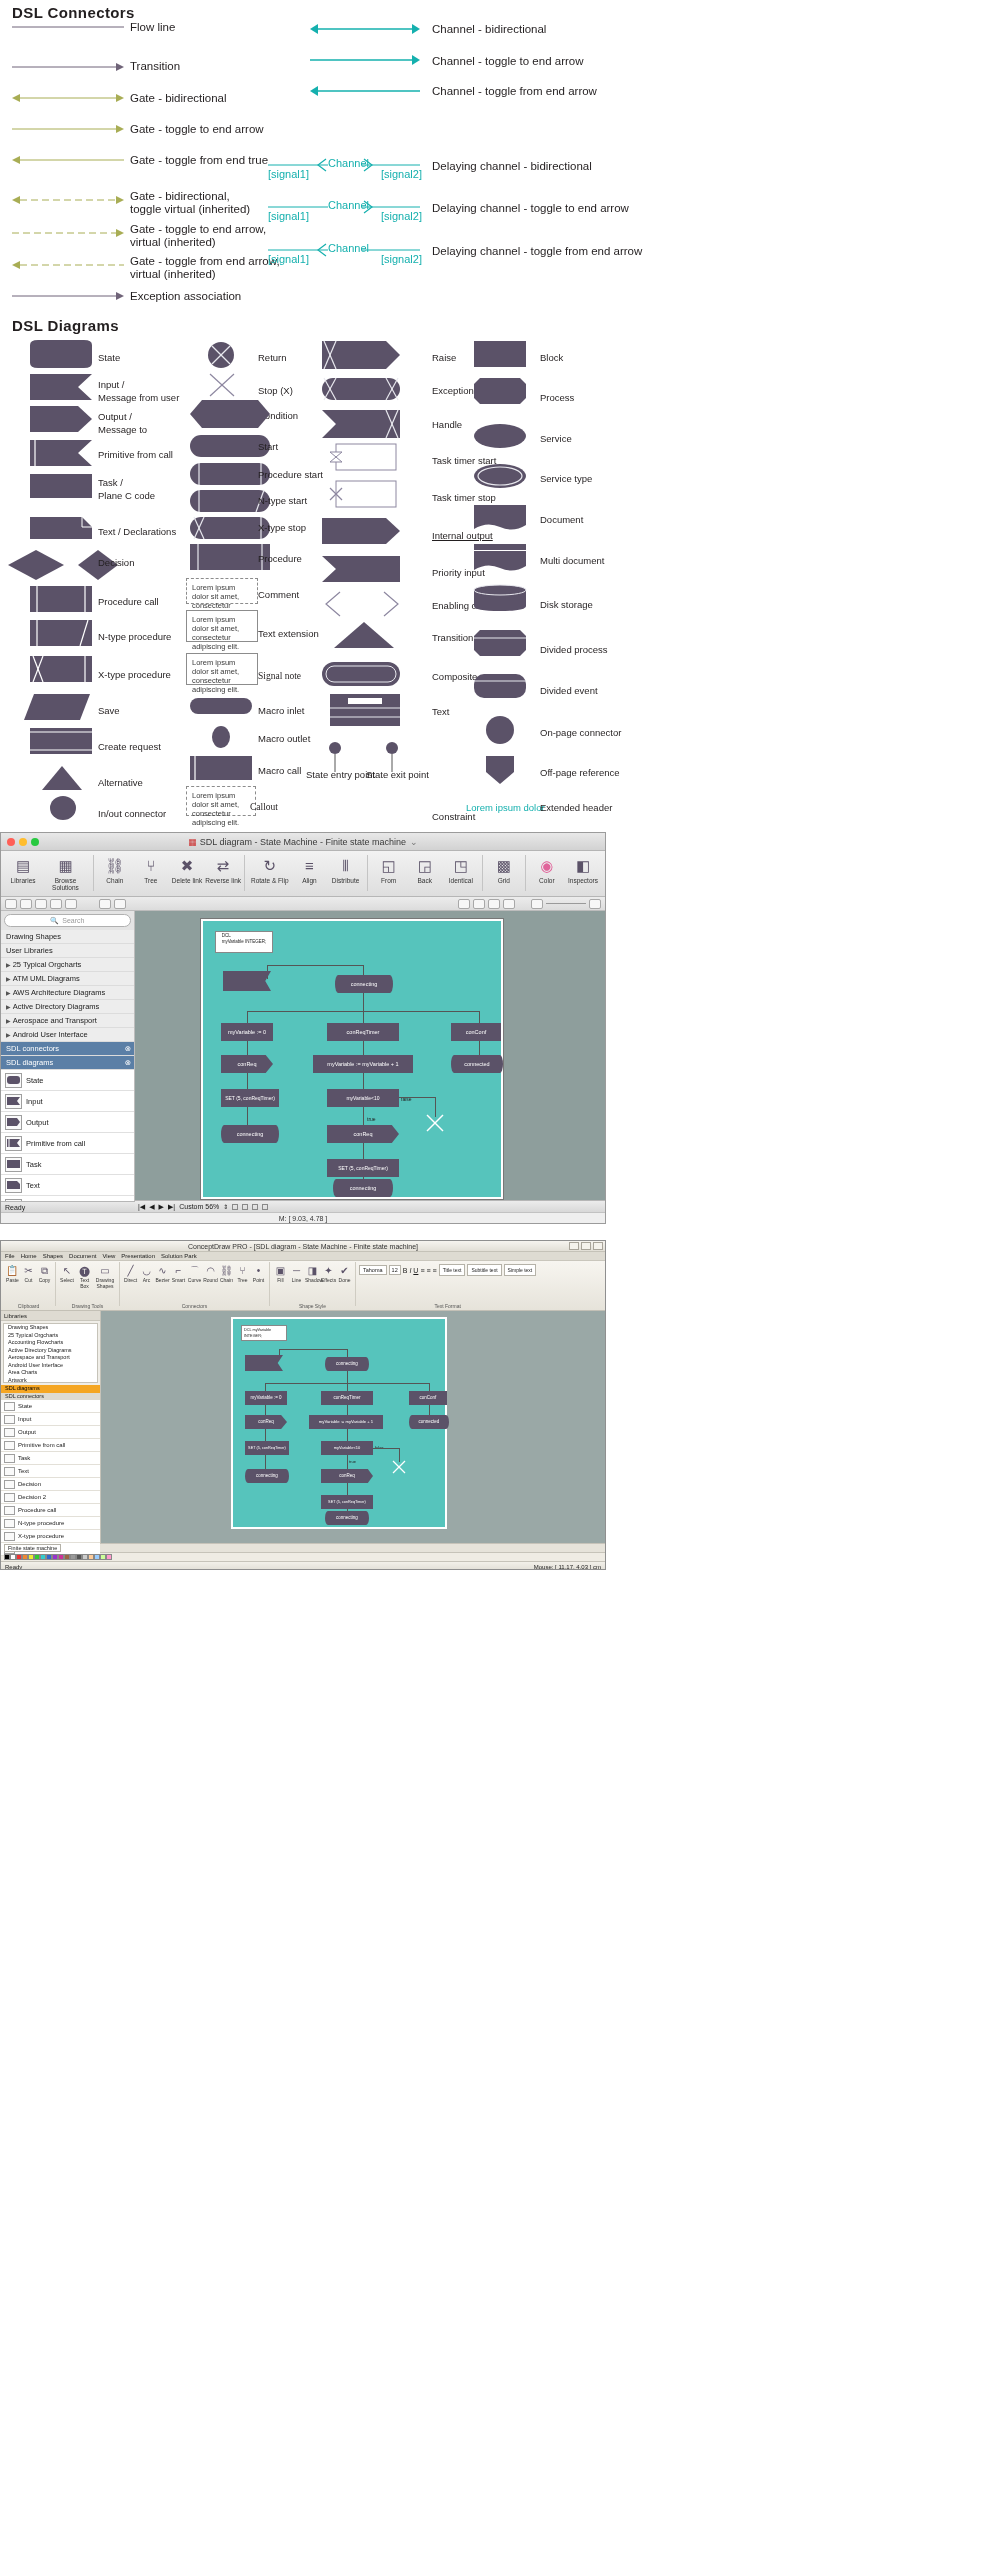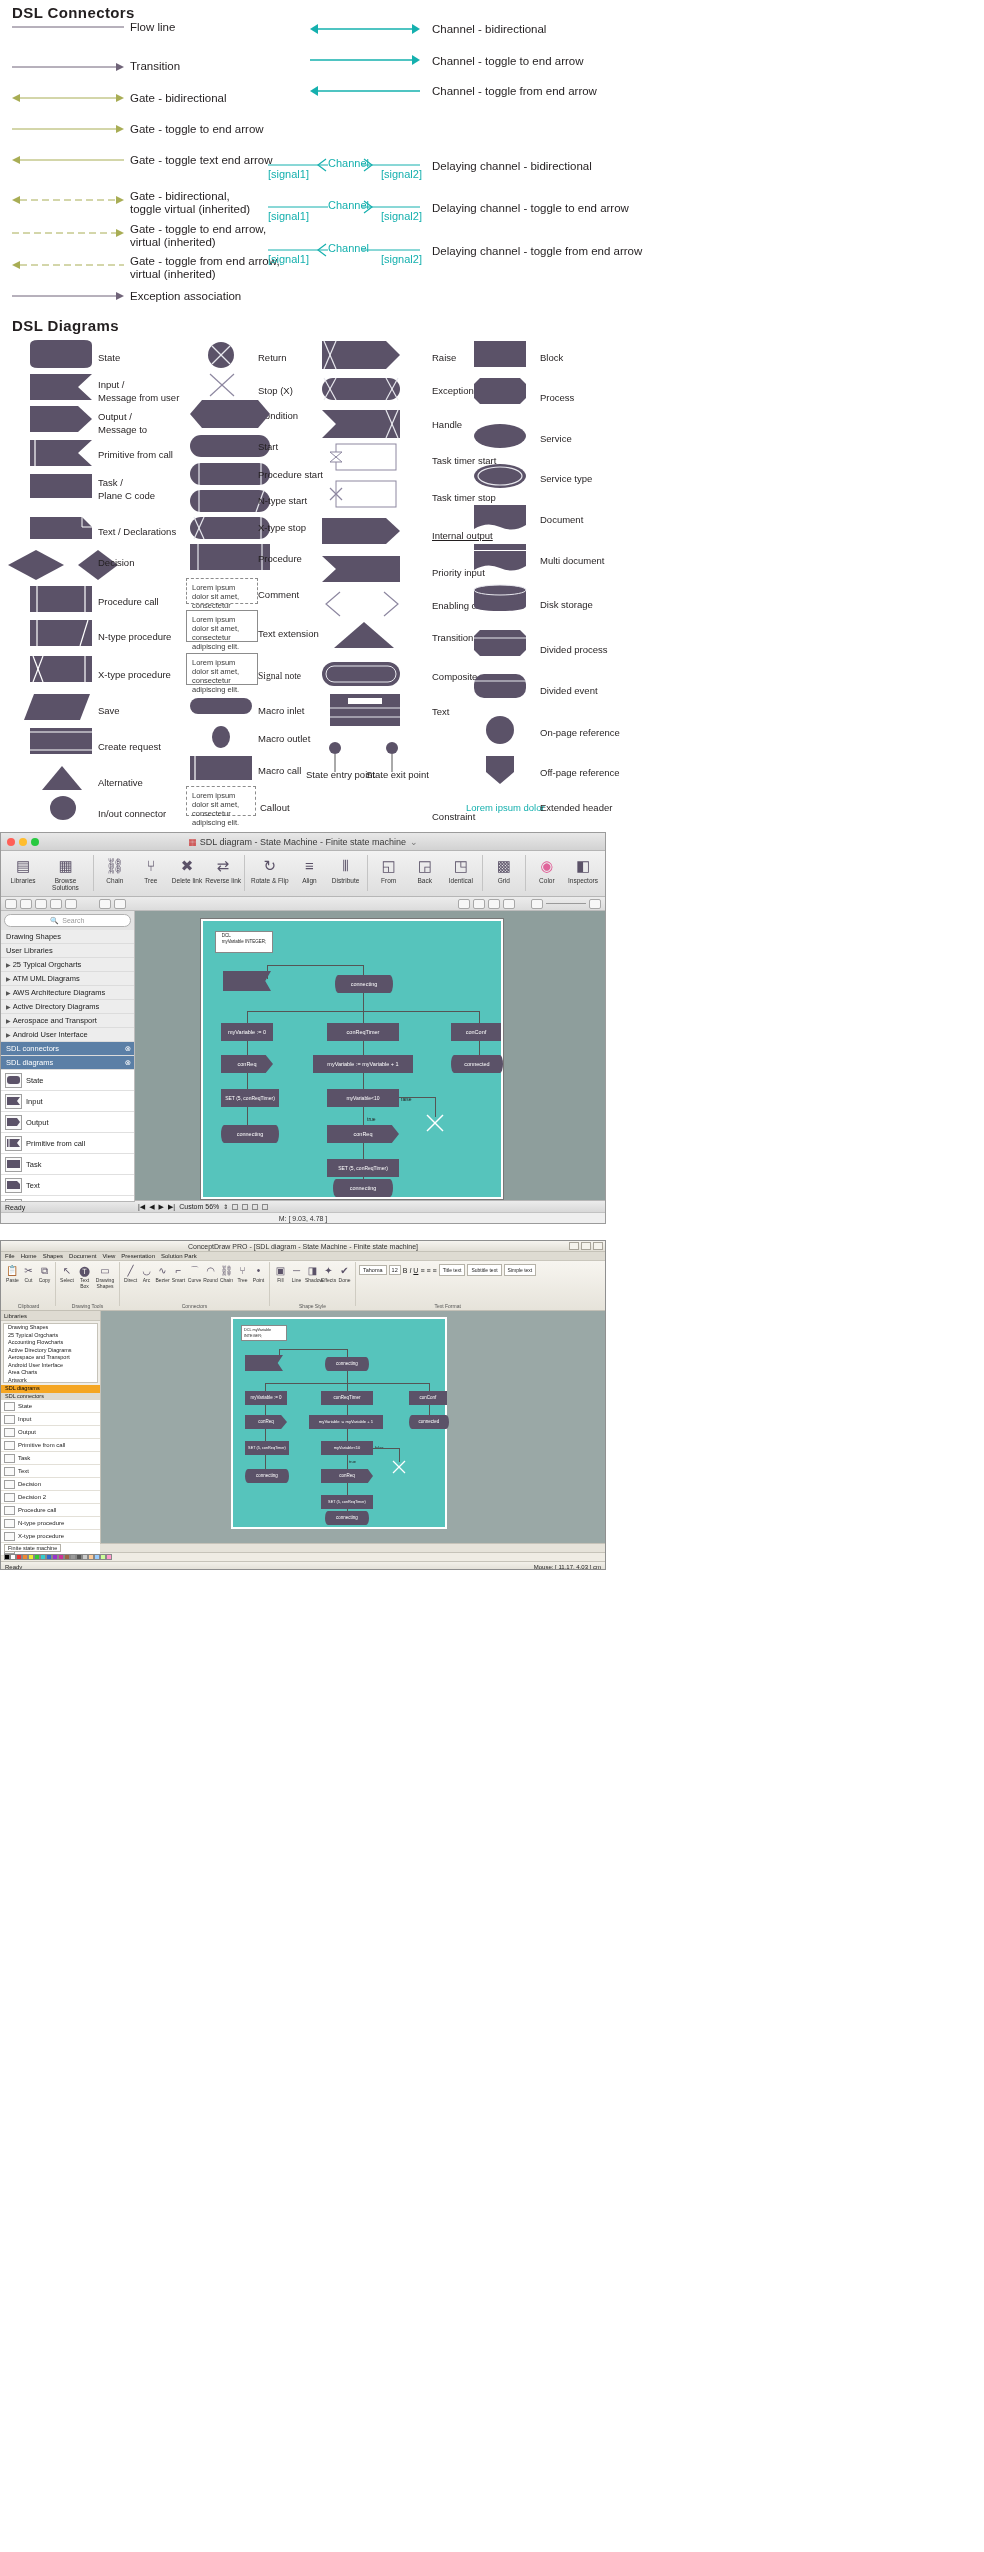--- a/index.html
+++ b/index.html
@@ -211,21 +211,21 @@
     </svg>
 </div>
 <div class="lbl" style="left:130px; top:123px;">Gate - toggle to end arrow</div>
 
 <div class="conn" style="left:12px; top:155px;">
   <svg width="112" height="10">
       <line x1="8" y1="5" x2="112" y2="5" stroke="#a8ad54" stroke-width="1"></line>
       <polygon points="8,1 0,5 8,9" fill="#a8ad54"></polygon>
     </svg>
 </div>
-<div class="lbl" style="left:130px; top:154px;">Gate - toggle text end arrow</div>
+<div class="lbl" style="left:130px; top:154px;">Gate - toggle from end true</div>
 
 <div class="conn" style="left:12px; top:195px;">
   <svg width="112" height="10">
       <line x1="8" y1="5" x2="104" y2="5" stroke="#a8ad54" stroke-width="1" stroke-dasharray="7,4"></line>
       <polygon points="8,1 0,5 8,9" fill="#a8ad54"></polygon>
       <polygon points="104,1 112,5 104,9" fill="#a8ad54"></polygon>
     </svg>
 </div>
 <div class="lbl" style="left:130px; top:190px; white-space:pre;">Gate - bidirectional,
 toggle virtual (inherited)</div>
@@ -526,21 +526,21 @@
 
 <div class="shape" style="left:190px; top:756px;">
   <svg width="62" height="24">
       <rect x="0" y="0" width="62" height="24" fill="#5b5268"></rect>
       <line x1="5" y1="0" x2="5" y2="24" stroke="#fff" stroke-width="1.2"></line>
     </svg>
 </div>
 <div class="lbl sm" style="left:258px; top:764px;">Macro call</div>
 
 <div class="cbox dash" style="left:186px; top:786px; width:70px; height:30px;">Lorem ipsum dolor sit amet, consectetur adipiscing elit.</div>
-<div class="lbl sm" style="left:260px; top:801px;">Callout</div>
+<div class="lbl sm" style="left:250px; top:801px;font-family:Liberation Serif, serif;">Callout</div>
 
 <div class="shape" style="left:322px; top:341px;">
   <svg width="78" height="28">
       <path d="M0,0 L64,0 L78,14 L64,28 L0,28 Z" fill="#5b5268"></path>
       <line x1="2" y1="0" x2="14" y2="28" stroke="#e8e8ee" stroke-width="1.2"></line>
       <line x1="14" y1="0" x2="2" y2="28" stroke="#e8e8ee" stroke-width="1.2"></line>
     </svg>
 </div>
 <div class="lbl sm" style="left:432px; top:351px;">Raise</div>
 
@@ -712,21 +712,21 @@
       <line x1="0" y1="7" x2="52" y2="7" stroke="#e8e8ee" stroke-width="1.2"></line>
     </svg>
 </div>
 <div class="lbl sm" style="left:540px; top:684px;">Divided event</div>
 
 <div class="shape" style="left:486px; top:716px;">
   <svg width="28" height="28">
       <circle cx="14" cy="14" r="14" fill="#5b5268"></circle>
     </svg>
 </div>
-<div class="lbl sm" style="left:540px; top:726px;">On-page reference</div>
+<div class="lbl sm" style="left:540px; top:726px;">On-page connector</div>
 
 <div class="shape" style="left:486px; top:756px;">
   <svg width="28" height="28">
       <polygon points="0,0 28,0 28,16 14,28 0,16" fill="#5b5268"></polygon>
     </svg>
 </div>
 <div class="lbl sm" style="left:540px; top:766px;">Off-page reference</div>
 
 <div class="lbl sm" style="left:466px; top:801px; color:#15b0ae;">Lorem ipsum dolor</div>
 <div class="lbl sm" style="left:540px; top:801px;">Extended header</div>

